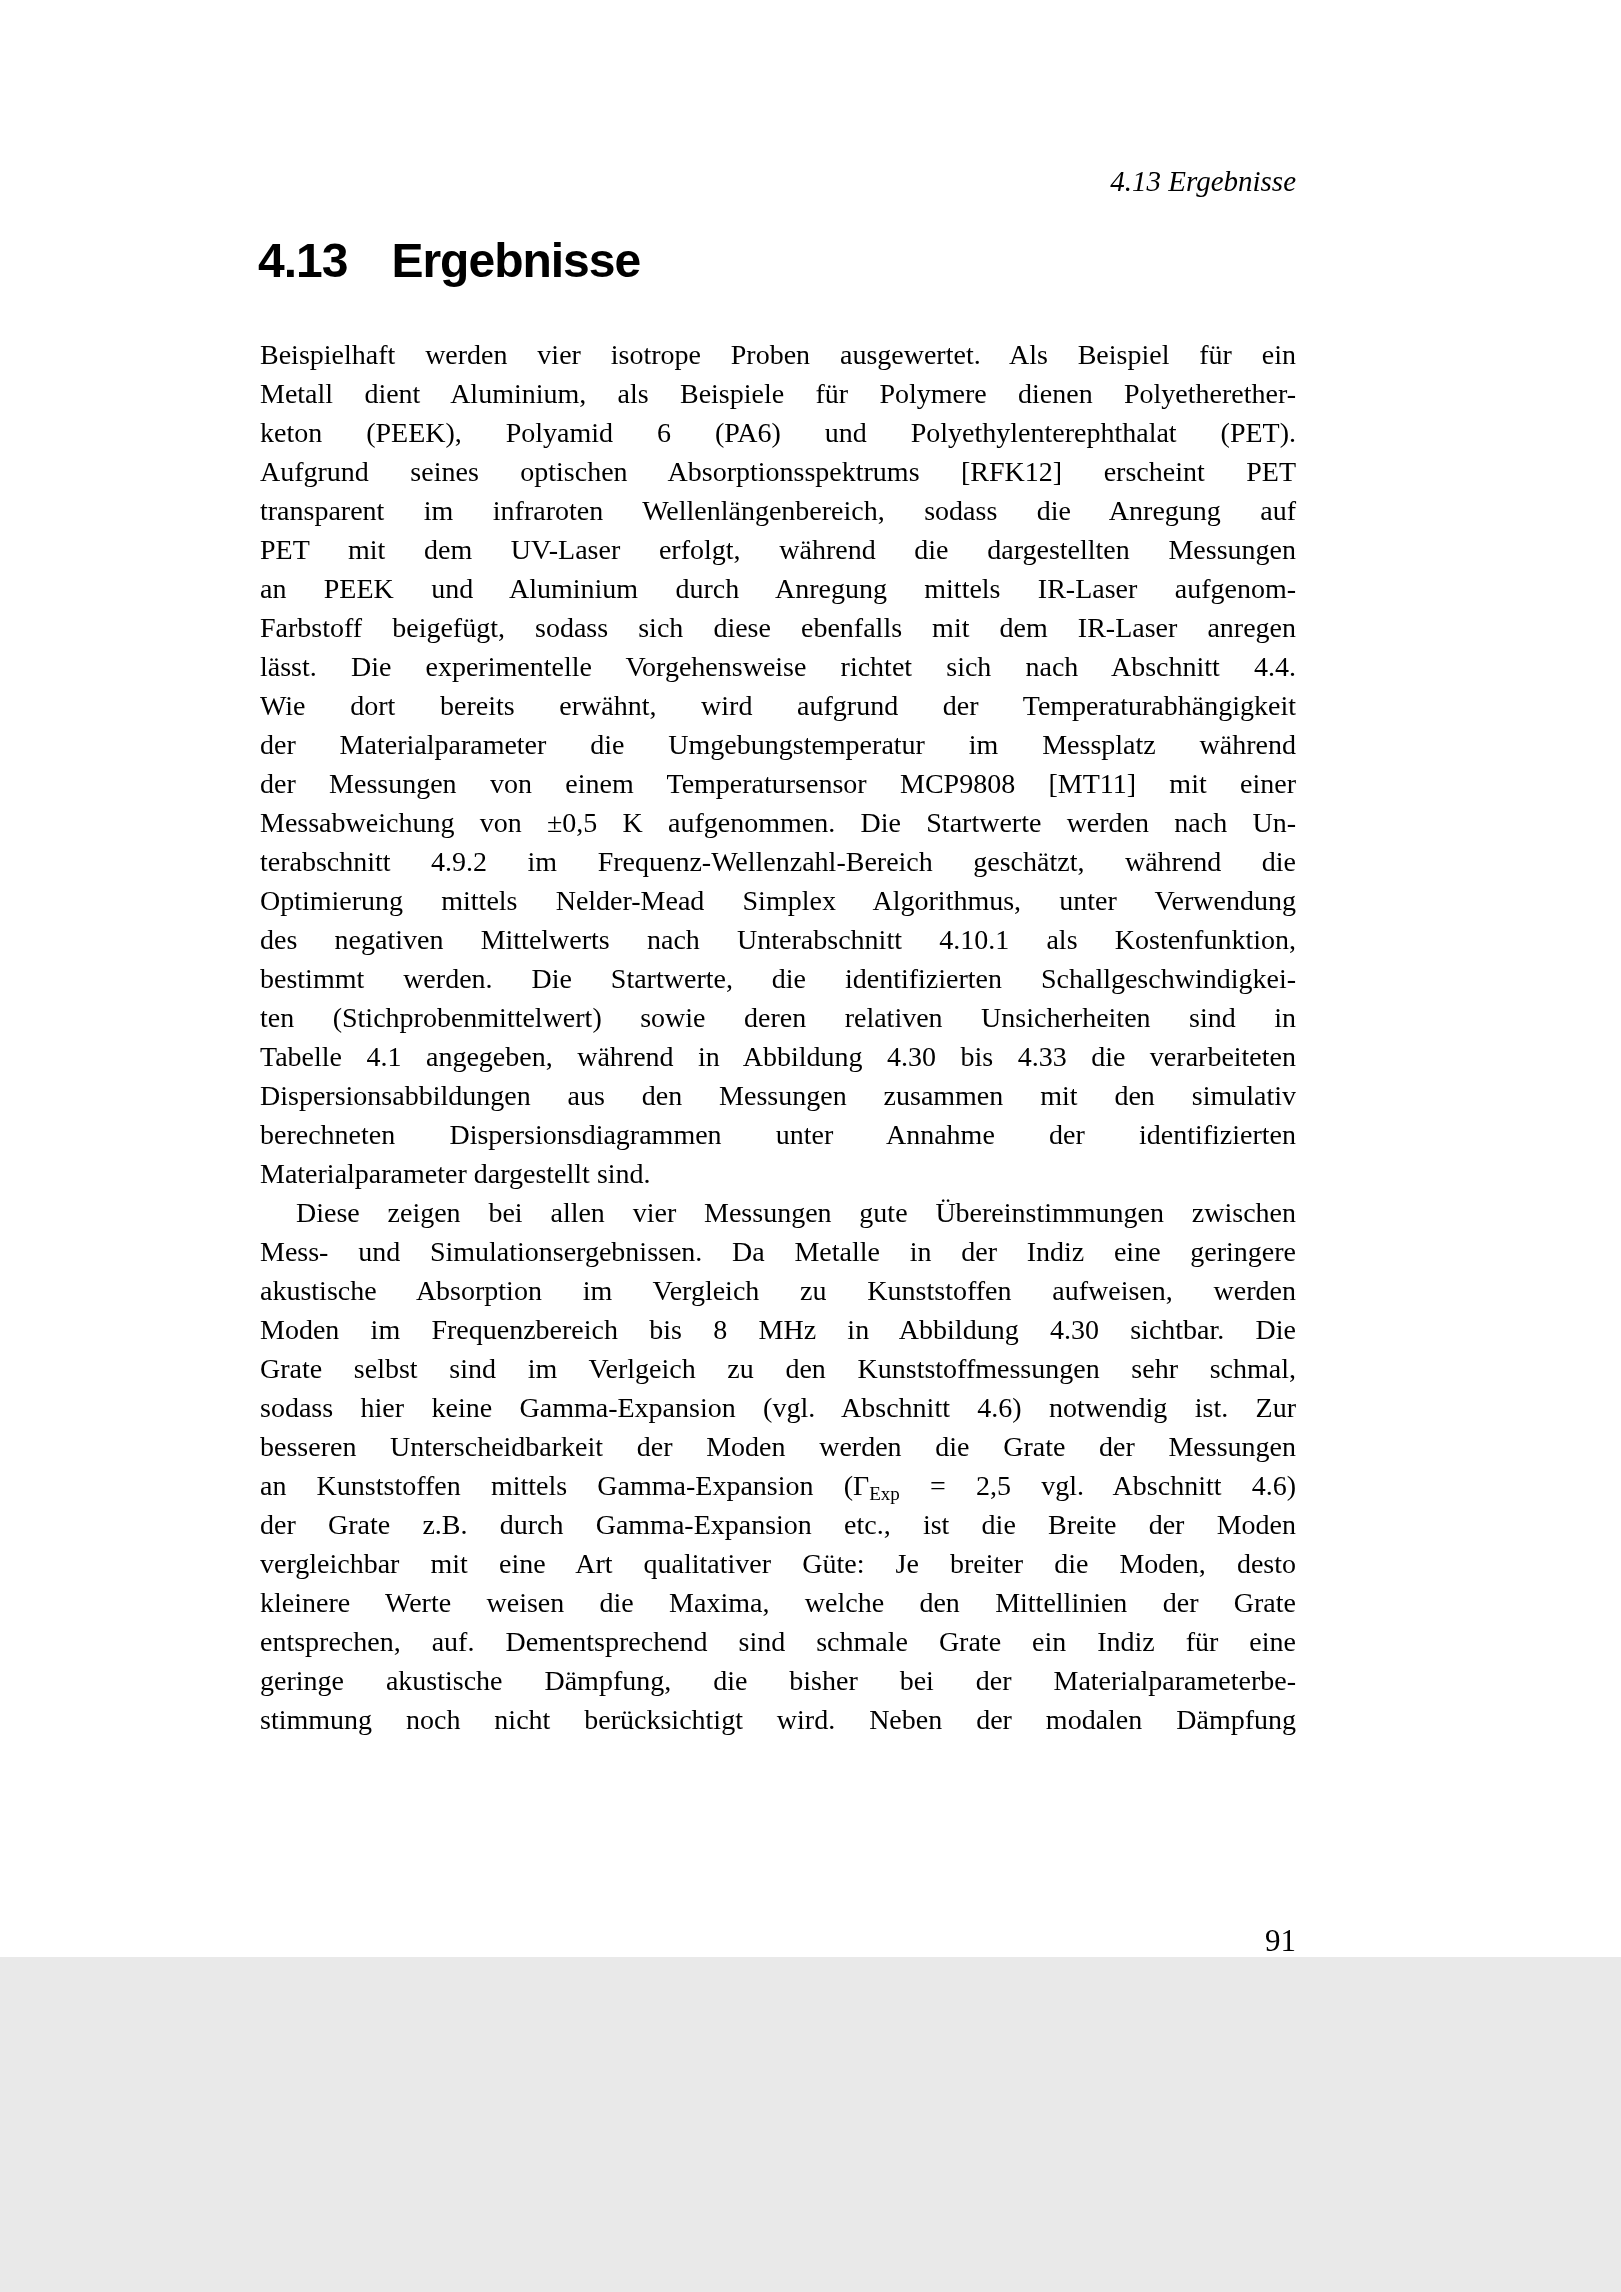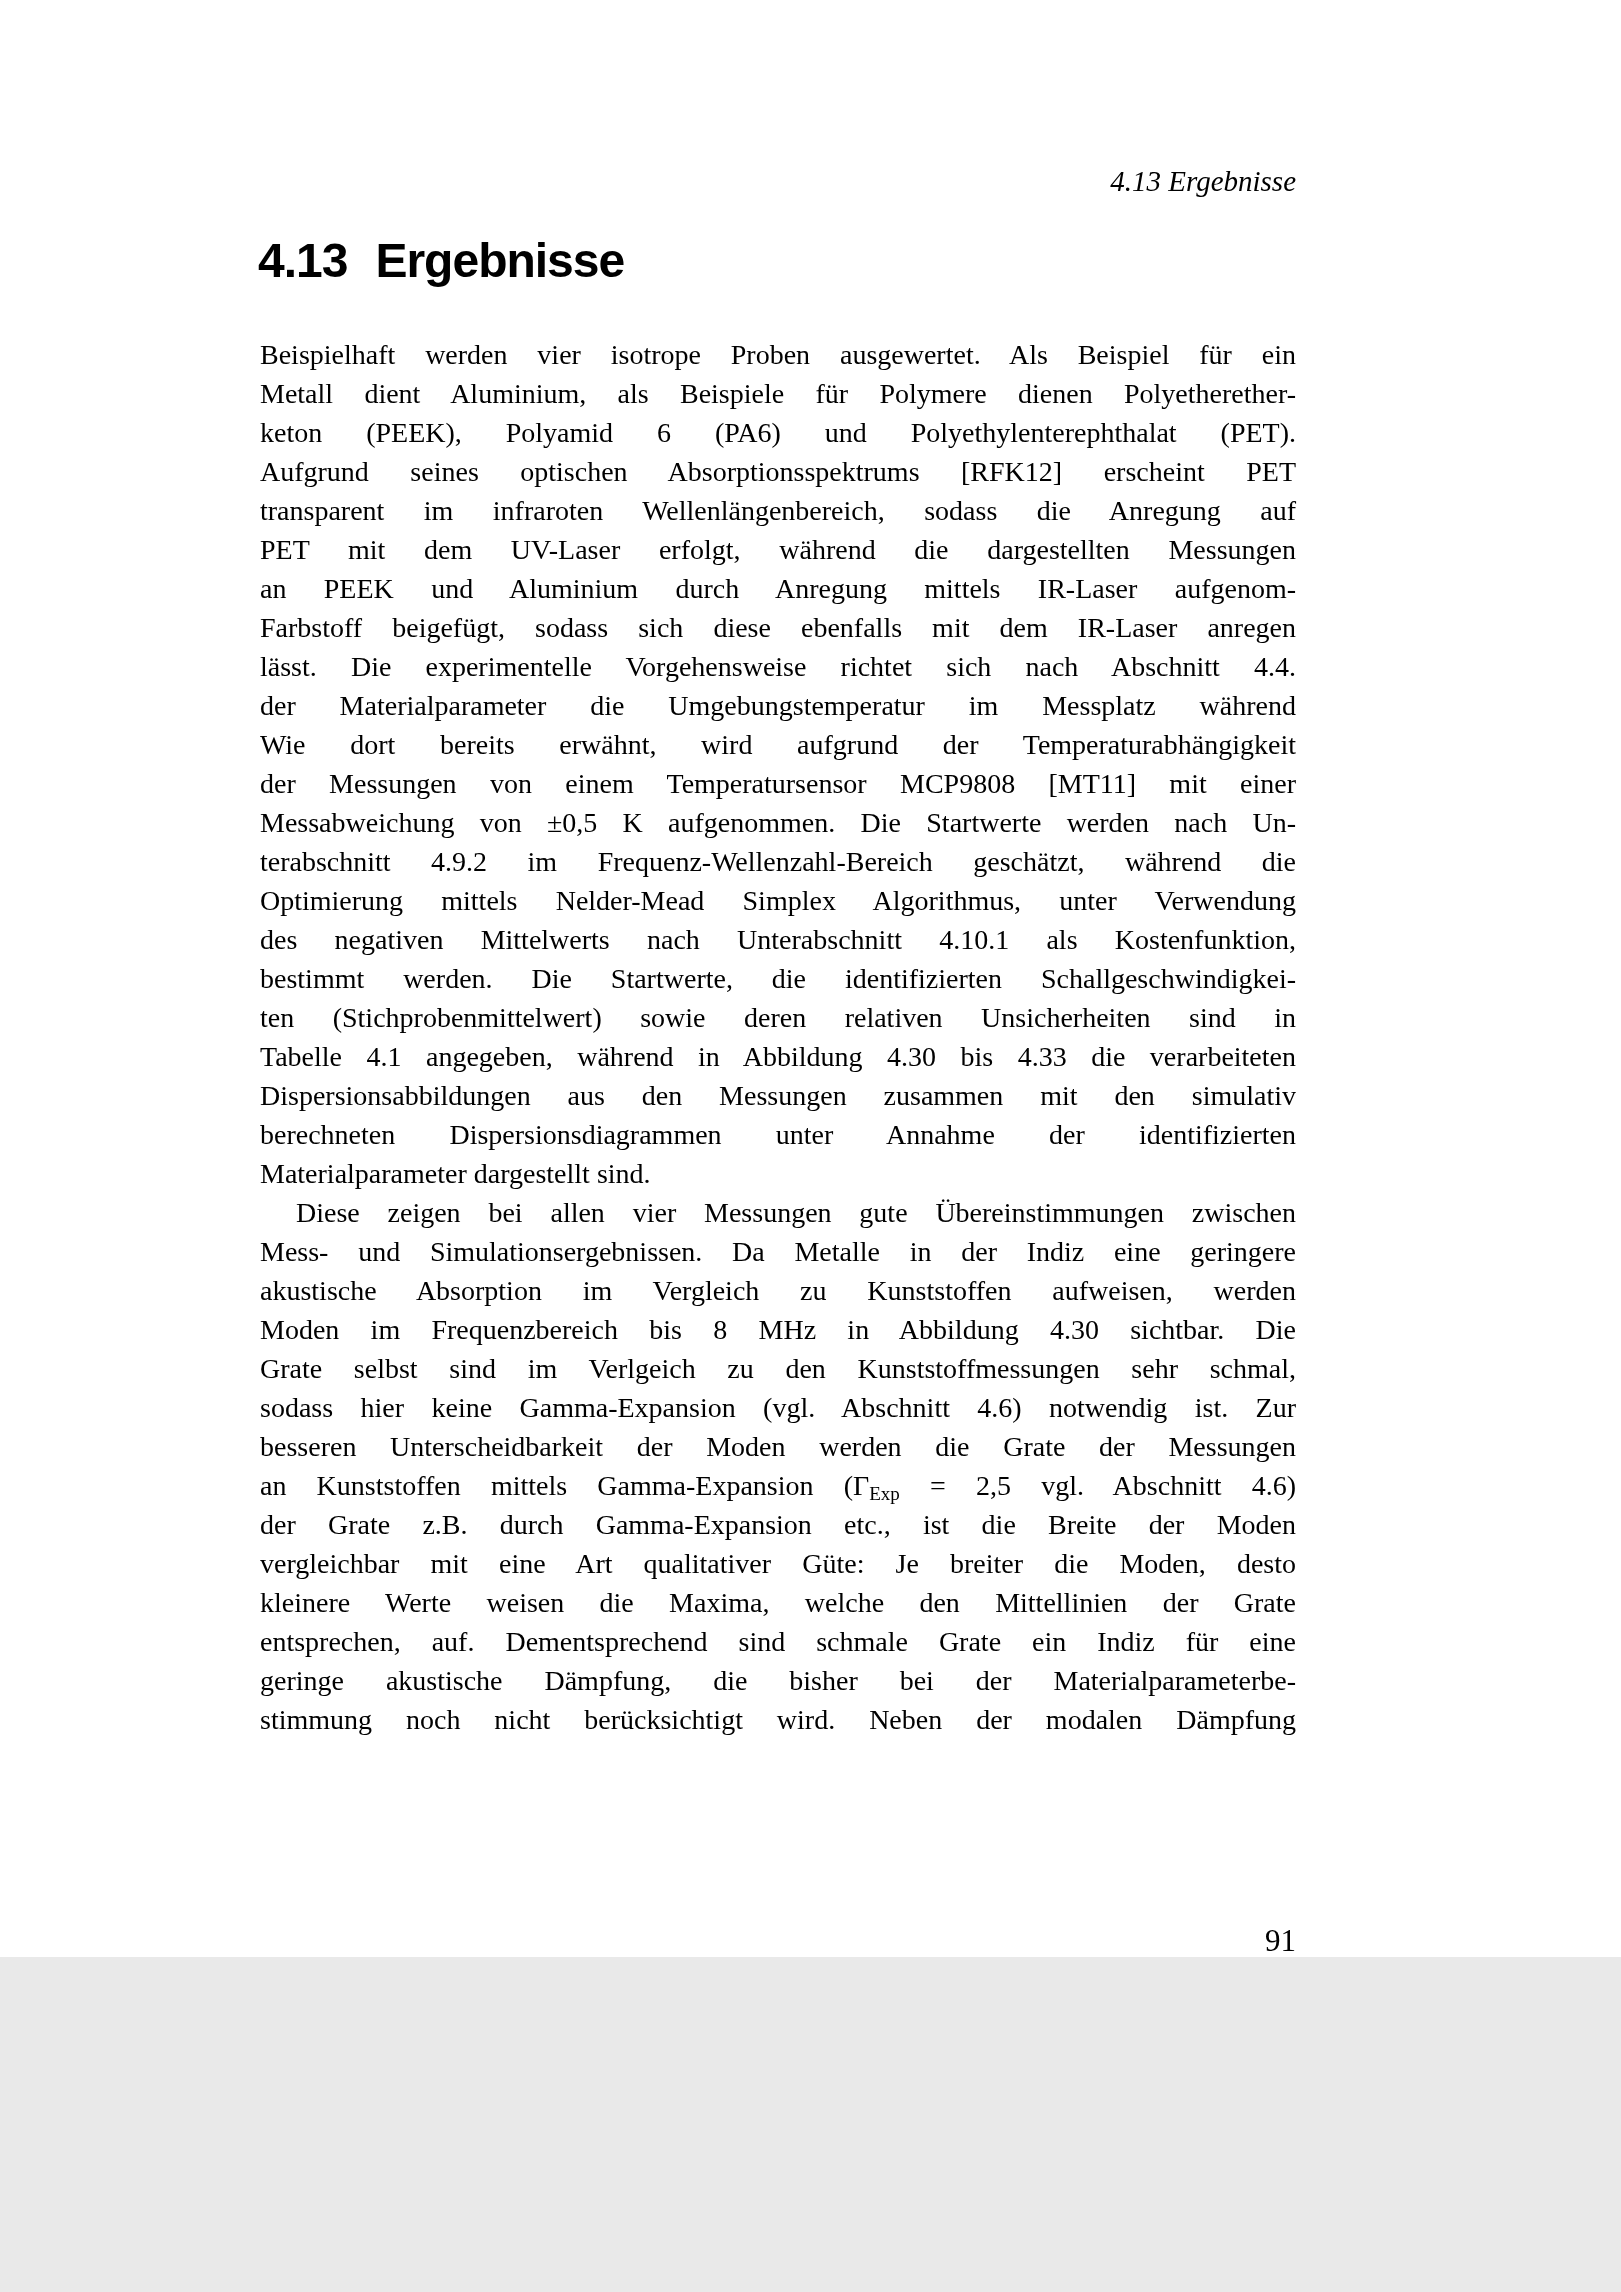--- a/index.html
+++ b/index.html
@@ -30,21 +30,21 @@
     position: absolute;
     top: 233px;
     left: 258px;
     font-family: "Liberation Sans", sans-serif;
     font-weight: bold;
     font-size: 48px;
     letter-spacing: -1px;
     white-space: nowrap;
   }
   .section-heading .section-number {
-    margin-right: 28px;
+    margin-right: 44px;
   }
   .body-text {
     position: absolute;
     top: 335px;
     left: 260px;
     width: 1036px;
     font-size: 28px;
     line-height: 39px;
   }
   .paragraph { margin: 0; }
@@ -86,22 +86,22 @@
       <div class="paragraph">
         <div class="line">Beispielhaft werden vier isotrope Proben ausgewertet. Als Beispiel für ein</div>
         <div class="line">Metall dient Aluminium, als Beispiele für Polymere dienen Polyetherether-</div>
         <div class="line">keton (PEEK), Polyamid 6 (PA6) und Polyethylenterephthalat (PET).</div>
         <div class="line">Aufgrund seines optischen Absorptionsspektrums [RFK12] erscheint PET</div>
         <div class="line">transparent im infraroten Wellenlängenbereich, sodass die Anregung auf</div>
         <div class="line">PET mit dem UV-Laser erfolgt, während die dargestellten Messungen</div>
         <div class="line">an PEEK und Aluminium durch Anregung mittels IR-Laser aufgenom-</div>
         <div class="line">Farbstoff beigefügt, sodass sich diese ebenfalls mit dem IR-Laser anregen</div>
         <div class="line">lässt. Die experimentelle Vorgehensweise richtet sich nach Abschnitt 4.4.</div>
+        <div class="line">Wie dort bereits erwähnt, wird aufgrund der Temperaturabhängigkeit</div>
         <div class="line">der Materialparameter die Umgebungstemperatur im Messplatz während</div>
-        <div class="line">Wie dort bereits erwähnt, wird aufgrund der Temperaturabhängigkeit</div>
         <div class="line">der Messungen von einem Temperatursensor MCP9808 [MT11] mit einer</div>
         <div class="line">Messabweichung von ±0,5 K aufgenommen. Die Startwerte werden nach Un-</div>
         <div class="line">terabschnitt 4.9.2 im Frequenz-Wellenzahl-Bereich geschätzt, während die</div>
         <div class="line">Optimierung mittels Nelder-Mead Simplex Algorithmus, unter Verwendung</div>
         <div class="line">des negativen Mittelwerts nach Unterabschnitt 4.10.1 als Kostenfunktion,</div>
         <div class="line">bestimmt werden. Die Startwerte, die identifizierten Schallgeschwindigkei-</div>
         <div class="line">ten (Stichprobenmittelwert) sowie deren relativen Unsicherheiten sind in</div>
         <div class="line">Tabelle 4.1 angegeben, während in Abbildung 4.30 bis 4.33 die verarbeiteten</div>
         <div class="line">Dispersionsabbildungen aus den Messungen zusammen mit den simulativ</div>
         <div class="line">berechneten Dispersionsdiagrammen unter Annahme der identifizierten</div>

